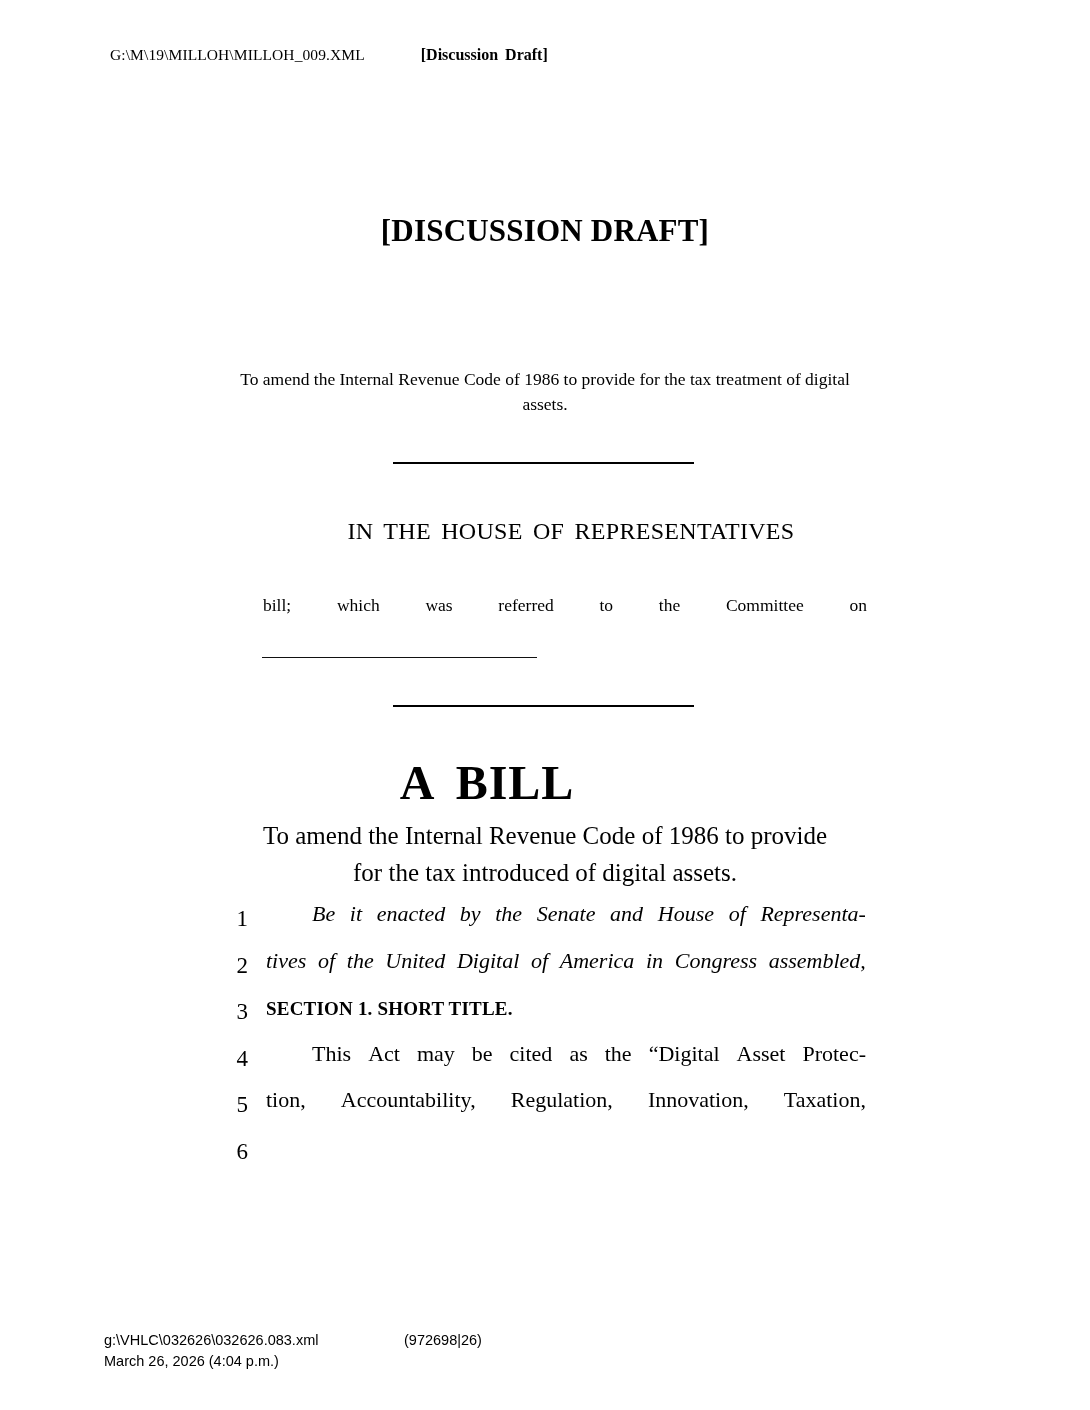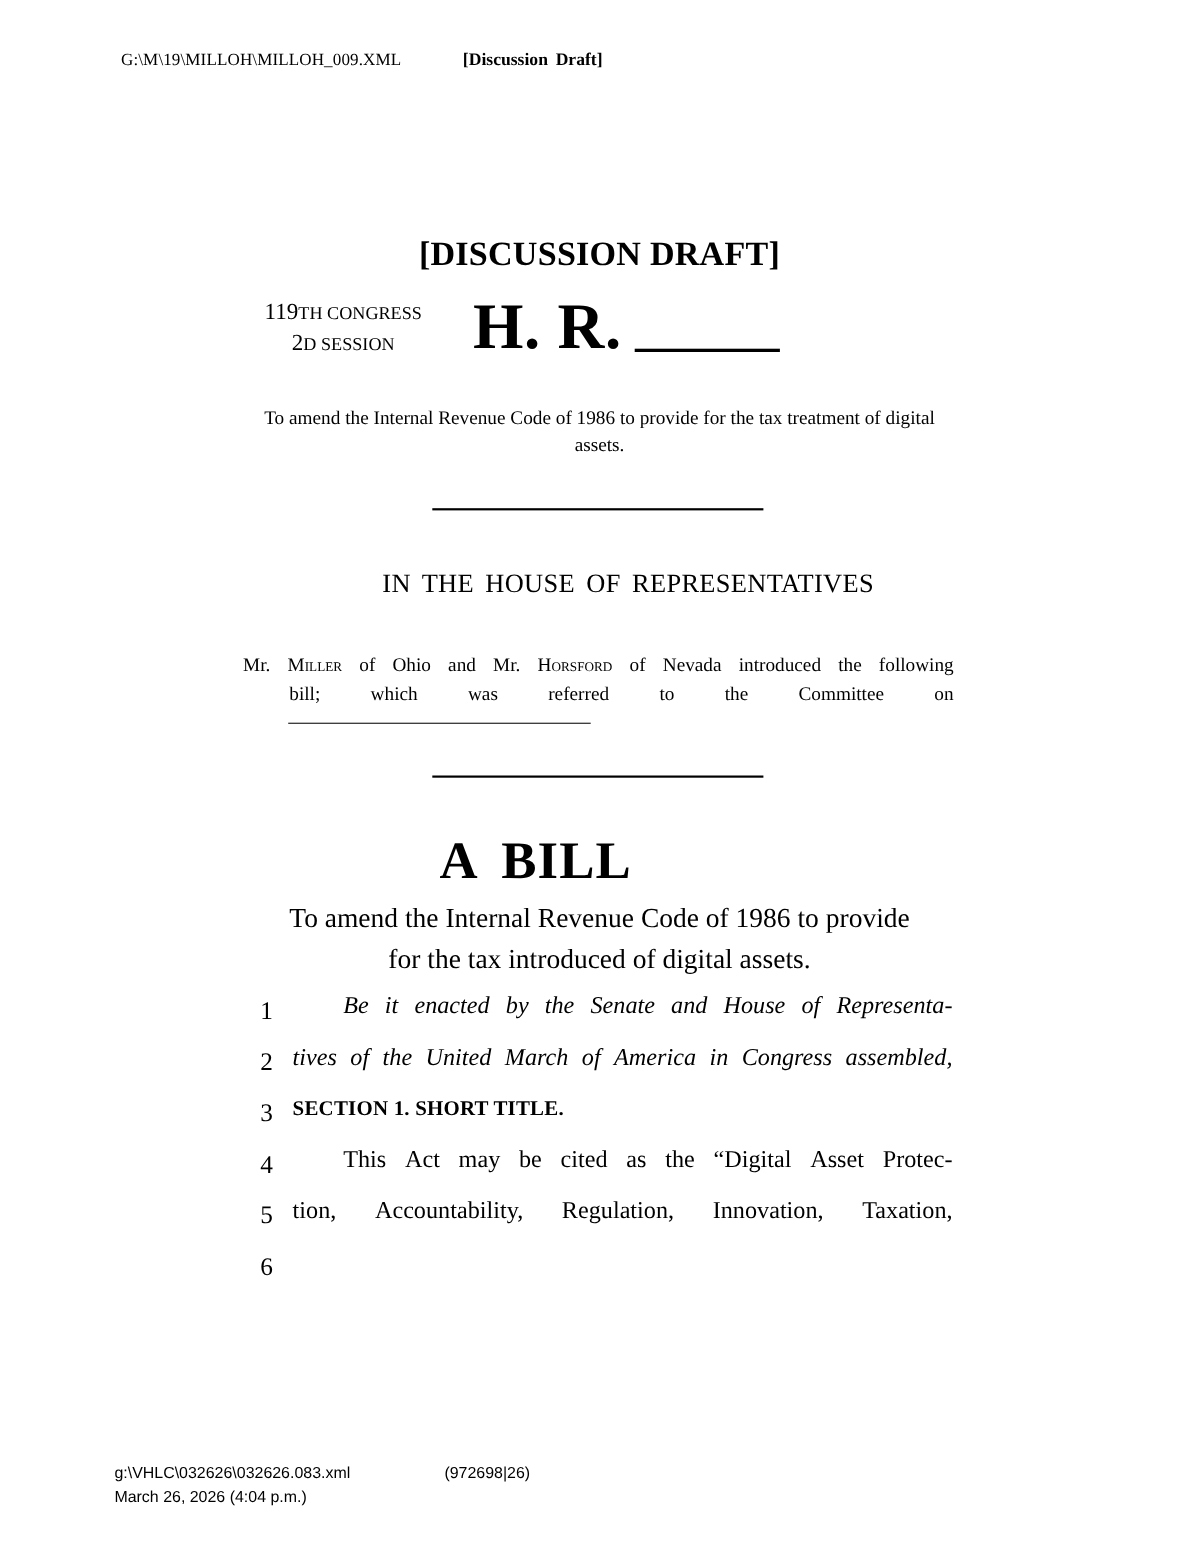--- a/index.html
+++ b/index.html
@@ -256,47 +256,28 @@
 
 <div class="page">
 
   <div class="doc-header">
     <span class="path">G:\M\19\MILLOH\MILLOH_009.XML</span>
     <span class="draft-tag">[Discussion Draft]</span>
   </div>
 
   <div class="discussion-draft">[DISCUSSION DRAFT]</div>
 
-  <div class="hr-block">
-    <div class="congress-block">
-      <div class="congress-line"><span>119</span><span class="sc">TH CONGRESS</span></div>
-      <div class="congress-line"><span>2</span><span class="sc">D SESSION</span></div>
-    </div>
-    <div class="hr-number">
-      <span class="hr-label">H. R.</span>
-      <span class="hr-blank"></span>
-    </div>
-  </div>
 
   <div class="purpose-small">To amend the Internal Revenue Code of 1986 to provide for the tax treatment of digital assets.</div>
 
   <div class="rule rule-1"></div>
 
   <div class="in-the-house">IN THE HOUSE OF REPRESENTATIVES</div>
 
   <div class="sponsor">
-    <div class="l1">
-      <span>Mr.</span>
-      <span class="namesc">Miller</span>
-      <span>of Ohio and</span>
-      <span>Mr.</span>
-      <span class="namesc">Horsford</span>
-      <span>of Nevada</span>
-      <span>introduced the following</span>
-    </div>
     <div class="l2">
       <span>bill;</span>
       <span>which</span>
       <span>was</span>
       <span>referred</span>
       <span>to</span>
       <span>the</span>
       <span>Committee</span>
       <span>on</span>
     </div>
@@ -330,21 +311,21 @@
       </div>
     </div>
 
     <div class="bline">
       <div class="lnum">2</div>
       <div class="ltext ital justify">
         <span>tives</span>
         <span>of</span>
         <span>the</span>
         <span>United</span>
-        <span>March</span>
+        <span>Digital</span>
         <span>of</span>
         <span>America</span>
         <span>in</span>
         <span>Congress</span>
         <span>assembled,</span>
       </div>
     </div>
 
     <div class="bline">
       <div class="lnum">3</div>

